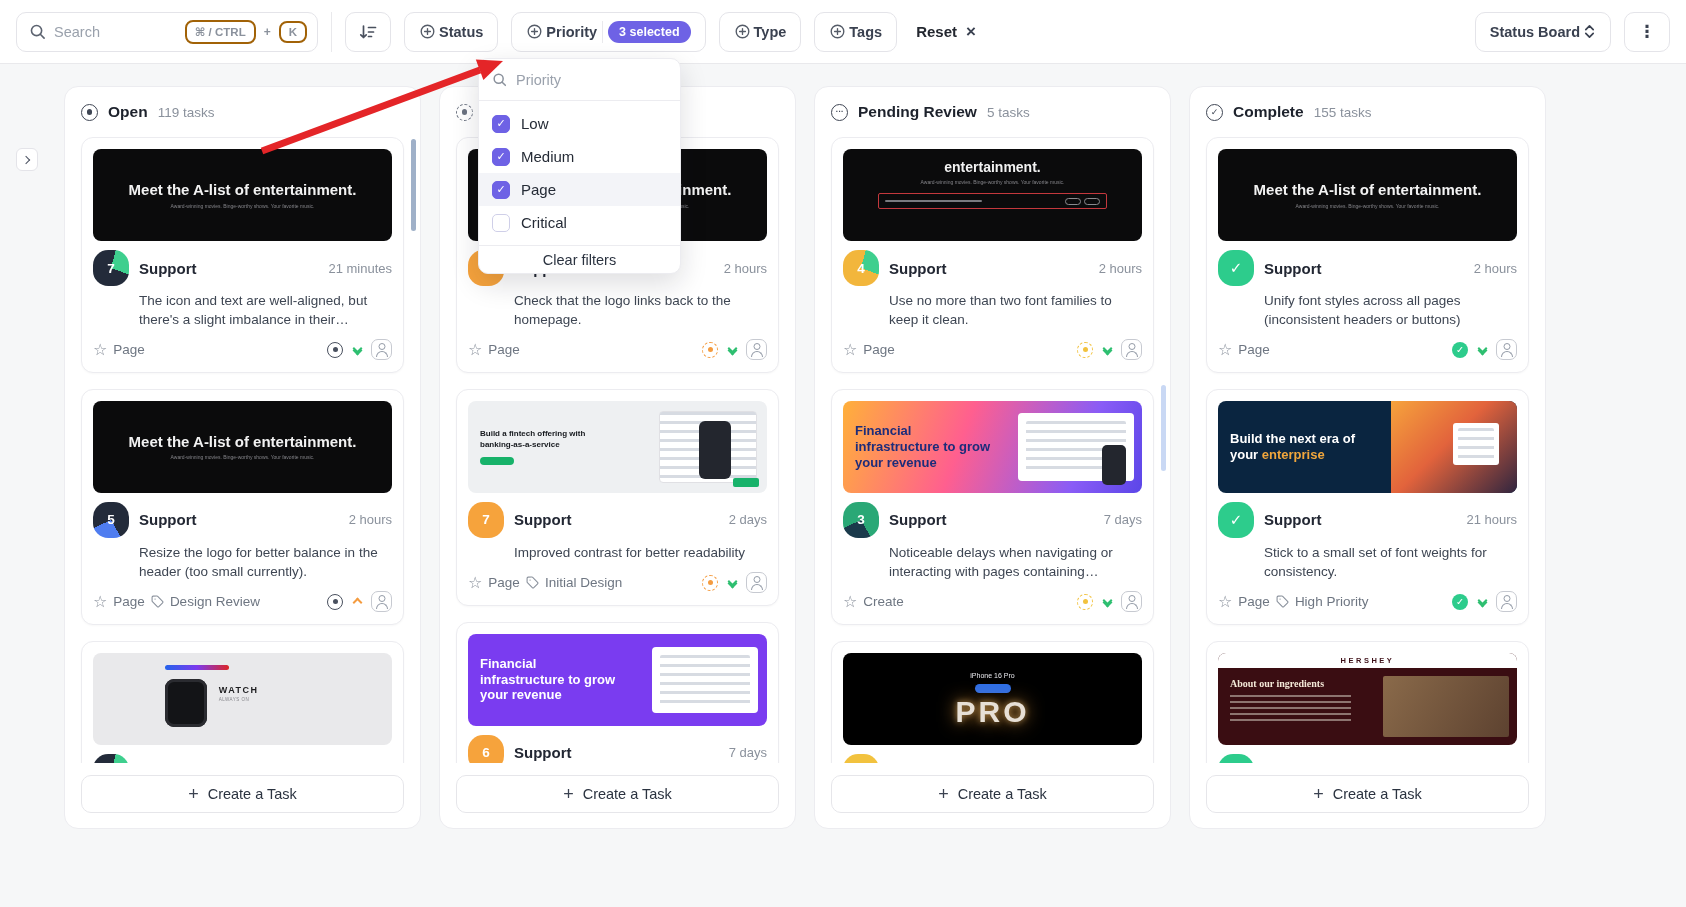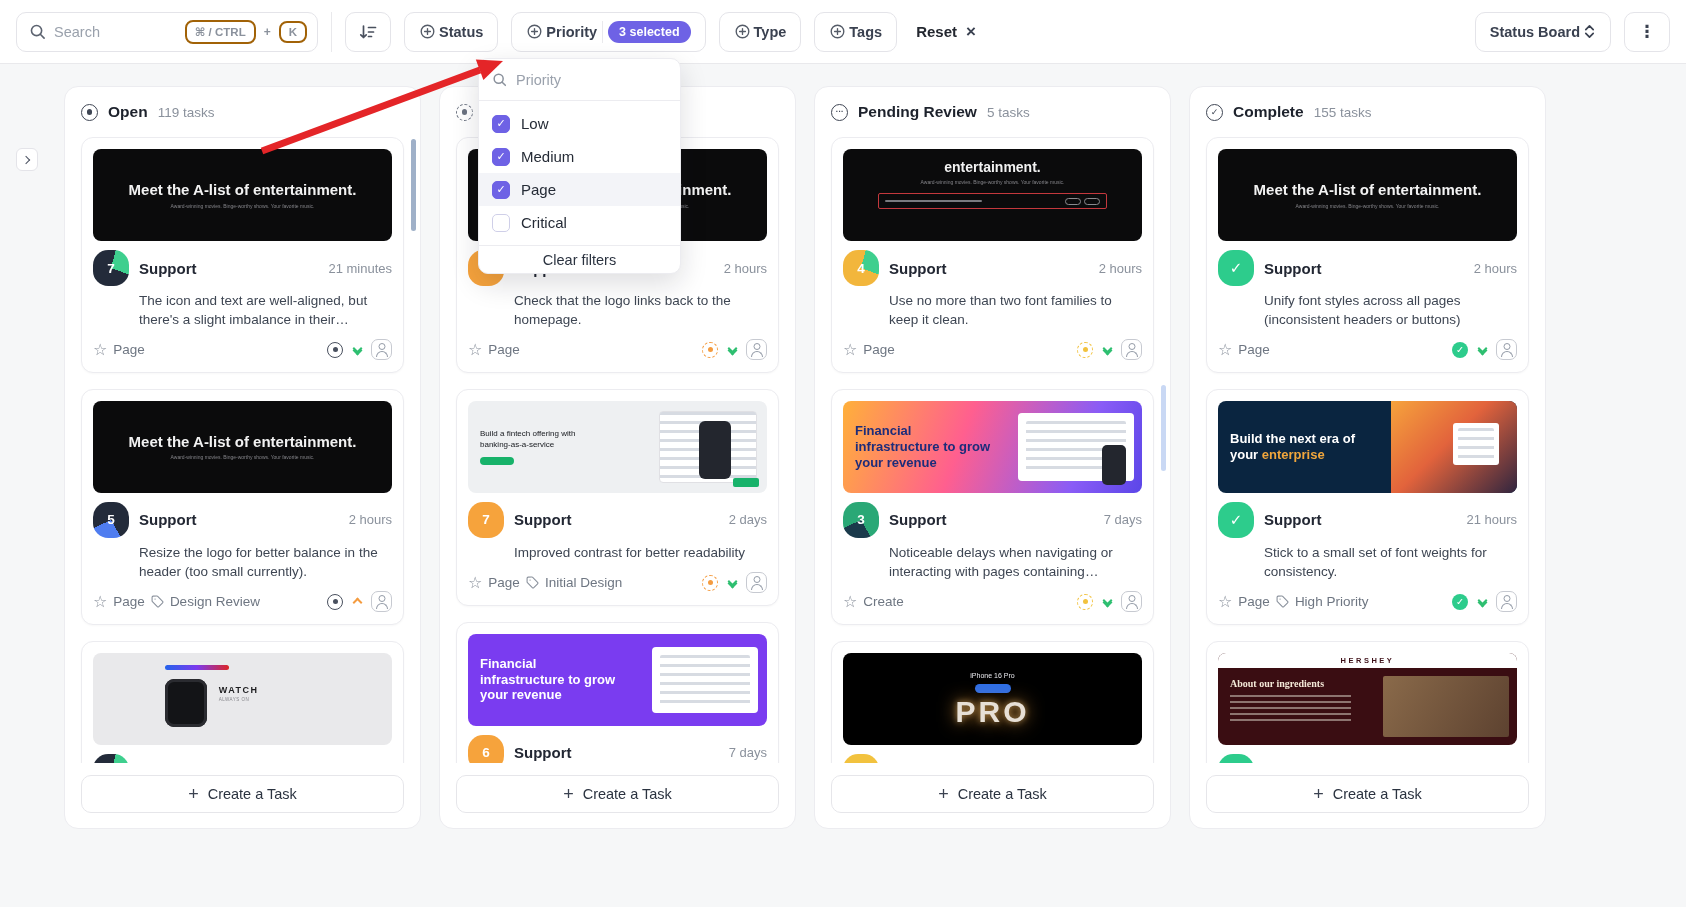--- a/index.html
+++ b/index.html
@@ -119,21 +119,21 @@
   .th-watch { background:#e9e9eb; }
   .th-watch .grad { position:absolute; top:12px; left:24%; width:64px; height:5px; border-radius:3px;
                     background:linear-gradient(90deg,#2563eb,#7c3aed,#dc2626); }
   .th-watch .watch { position:absolute; left:24%; top:26px; width:42px; height:48px; background:#131417;
                      border-radius:9px; box-shadow:inset 0 0 0 3px #2a2b30; }
   .th-watch .wrap { position:absolute; left:calc(24% + 54px); top:32px; text-align:left; }
   .th-watch .hl { font-size:9px; font-weight:800; color:#1d1d1f; letter-spacing:1.5px; }
   .th-watch .cap { font-size:4.5px; color:#86868b; letter-spacing:.5px; margin-top:2px; }
   .th-fintech { background:#eef0f2; justify-content:flex-start; padding:12px; }
   .th-fintech .ftext { width:46%; text-align:left; }
-  .th-fintech .hl { font-size:8px; font-weight:400; color:#15181d; line-height:1.35; }
+  .th-fintech .hl { font-size:8px; font-weight:700; color:#15181d; line-height:1.35; }
   .th-fintech .gbtn { width:34px; height:8px; border-radius:4px; background:#17b26a; margin-top:6px; }
   .th-fintech .shot { position:absolute; right:10px; top:10px; width:98px; height:72px; background:#fff;
                       border:1px solid #e0e0e4; border-radius:4px; }
   .th-fintech .phone { position:absolute; right:36px; top:20px; width:32px; height:58px; background:#23262e; border-radius:6px; }
   .th-fintech .flogo { position:absolute; right:8px; bottom:6px; width:26px; height:9px; background:#17b26a; border-radius:2px; }
   .th-stripe-purple { background:#7a3cf0; justify-content:flex-start; padding:12px; }
   .th-stripe-purple .hl { color:#fff; font-weight:700; font-size:13px; width:52%; line-height:1.2; text-align:left; }
   .th-stripe-purple .panel { position:absolute; right:9px; top:13px; width:106px; height:66px; background:#fff;
                              border-radius:4px; padding:8px; }
   .th-stripe-gradient { background:linear-gradient(110deg,#ffb03a,#ff5f8f 40%,#8a5cf6 78%,#5b46e8); justify-content:flex-start; padding:12px; }

